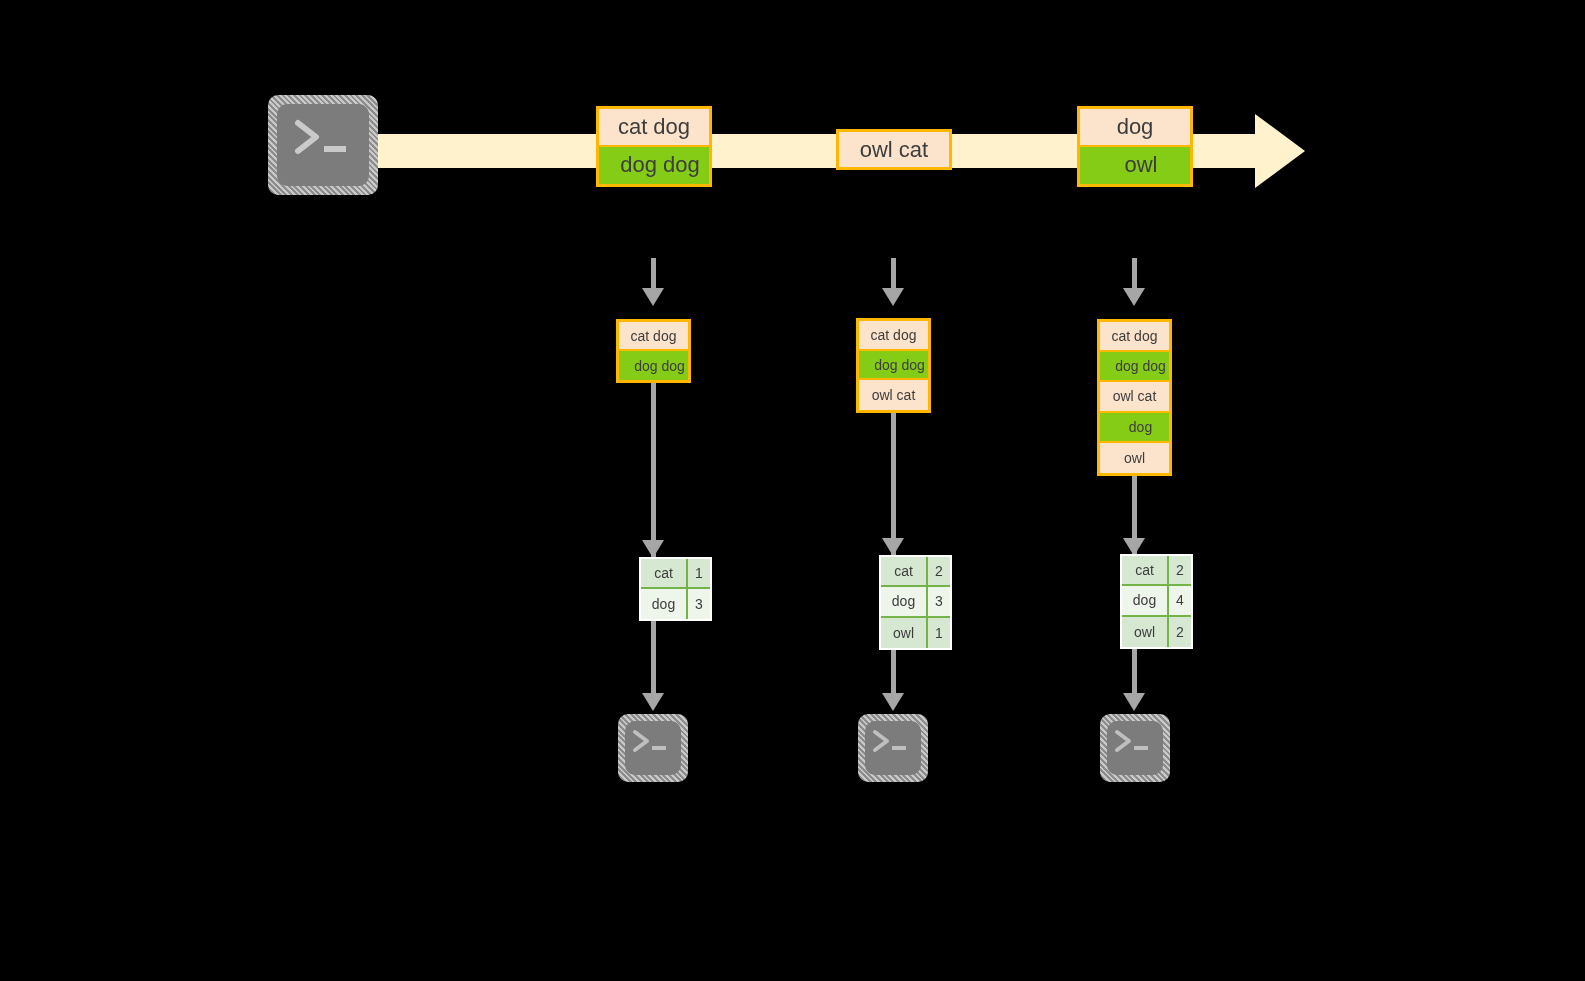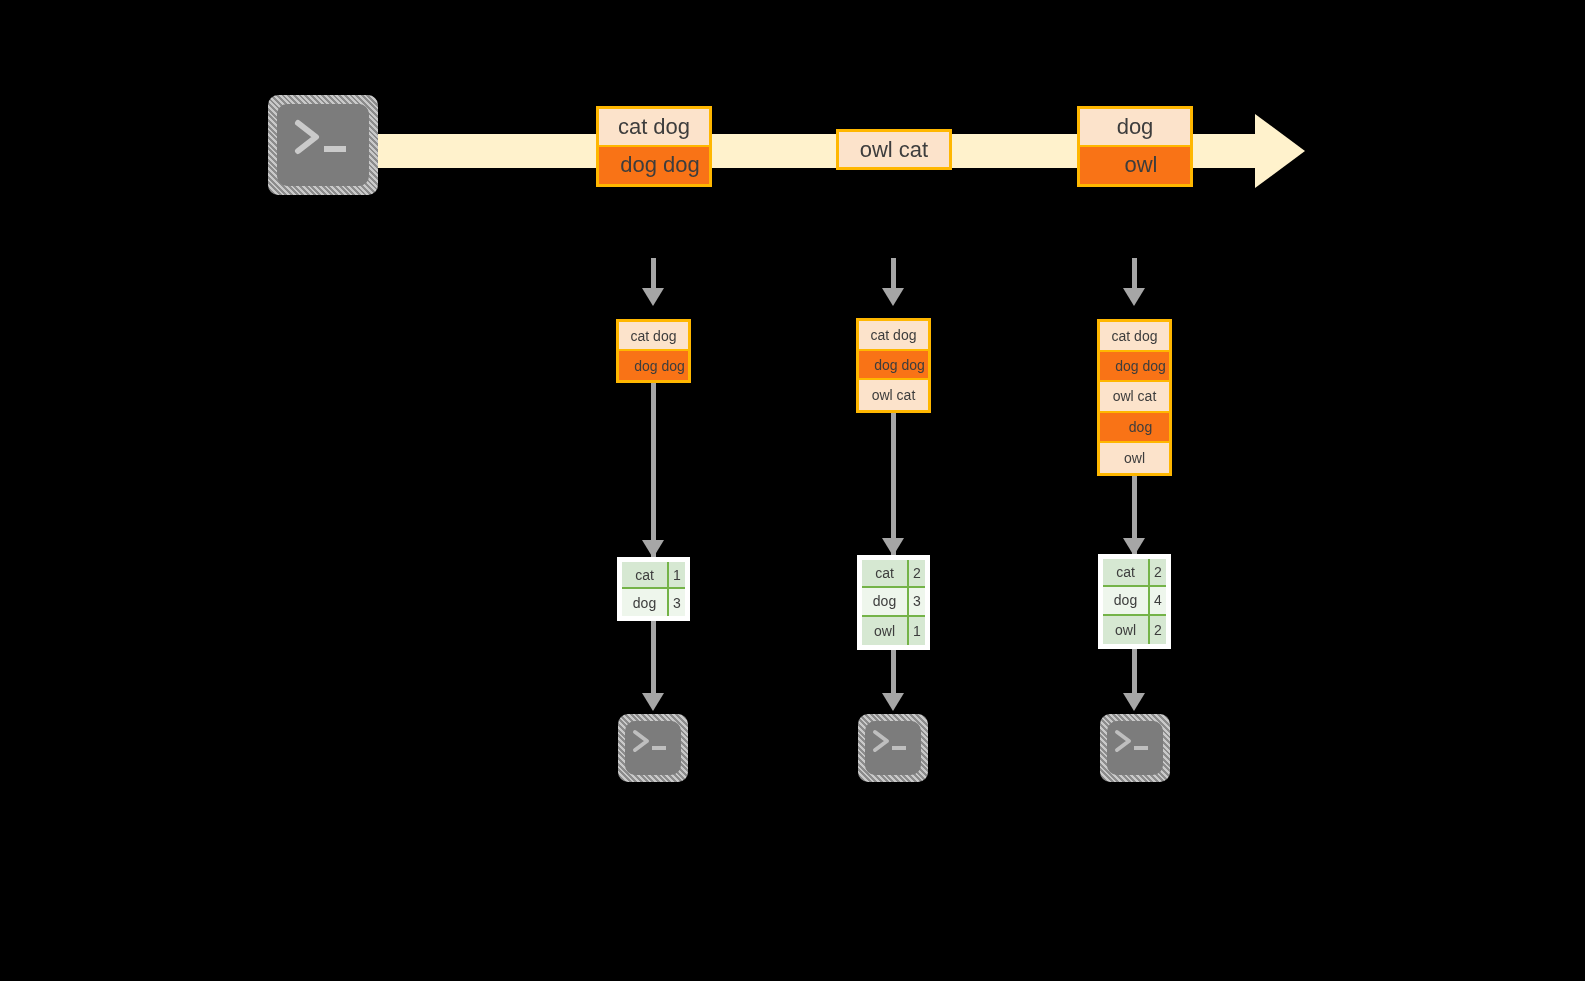--- a/index.html
+++ b/index.html
@@ -21,25 +21,25 @@
   .term svg{position:absolute;}
 
   
   .obox{position:absolute;box-sizing:border-box;border:3px solid #FFB700;
         display:flex;flex-direction:column;}
   .orow{box-sizing:border-box;display:flex;align-items:center;
         justify-content:center;color:#3d3d3d;white-space:nowrap;
         border-bottom:2px solid #FFB700;}
   .orow:last-child{border-bottom:none;}
   .o-dark{background:#FCE3CB;}
-  .o-light{background:#f97316;padding-left:12px;}
-
-  
-  .gbox{position:absolute;box-sizing:border-box;border:5px solid #ffffff;
-        display:flex;flex-direction:column;}
+  .o-light{background:#84cc16;padding-left:12px;}
+
+  
+  .gbox{position:absolute;box-sizing:border-box;border:2px solid #ffffff;
+        display:flex;flex-direction:column;margin-left:22px;}
   .grow{display:flex;border-bottom:2px solid #74B348;box-sizing:border-box;}
   .grow:last-child{border-bottom:none;}
   .gcell{box-sizing:border-box;display:flex;align-items:center;
          justify-content:center;color:#3d3d3d;white-space:nowrap;}
   .gcell.key{border-right:2px solid #74B348;}
   .g-dark{background:#D6E8D2;}
   .g-light{background:#EEF6EC;}
 
   
   .vline{position:absolute;background:#A6A6A6;width:5px;}

